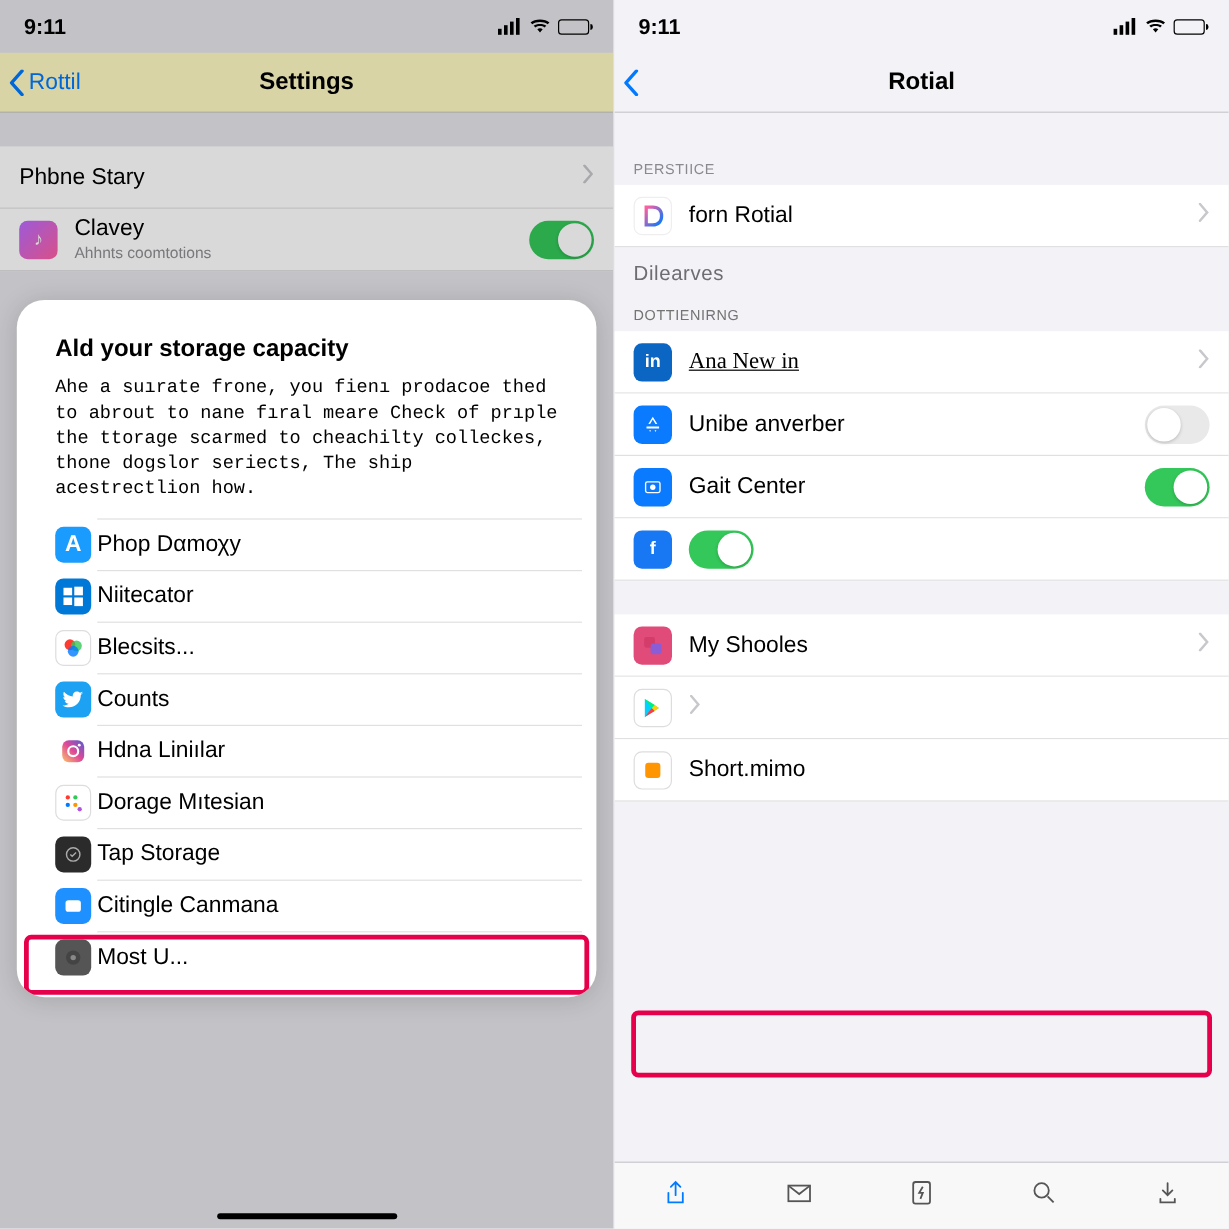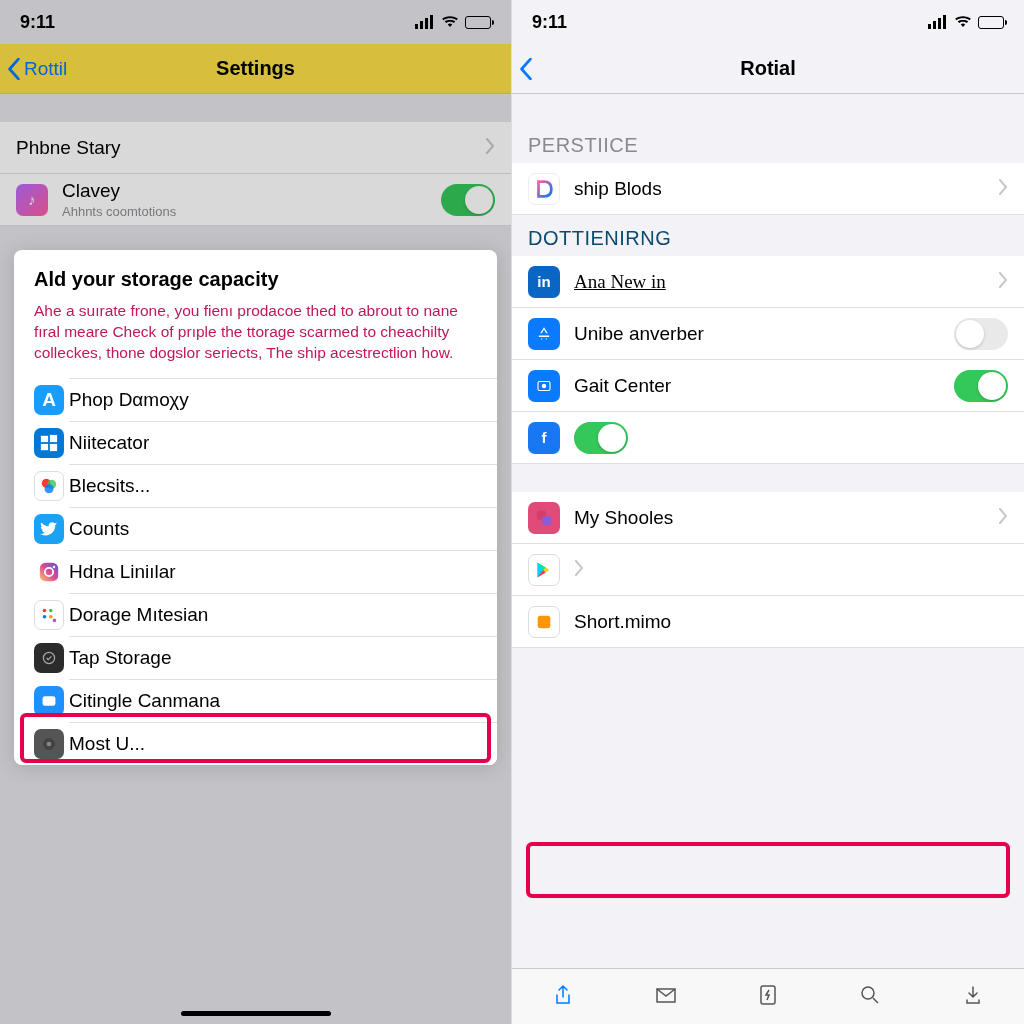--- a/index.html
+++ b/index.html
@@ -63,21 +63,21 @@
   
   .nav-header {
     height: 50px;
     display: flex;
     align-items: center;
     justify-content: center;
     position: relative;
     background: #f2f2f7;
     border-bottom: 1px solid #c8c7cc;
   }
-  .phone.left .nav-header { background: #fde047; }
+  .phone.left .nav-header { background: #fef9c3; }
   .nav-back {
     position: absolute; left: 6px; top: 0; bottom: 0;
     display: flex; align-items: center;
     color: #007aff; font-size: 19px;
   }
   .nav-back svg { width: 16px; height: 22px; margin-right: 2px; }
   .nav-title { font-size: 20px; font-weight: 700; }
   
   .section-gap { height: 28px; }
   .row {
@@ -106,37 +106,37 @@
   }
   .toggle.on { background:#34c759; }
   .toggle .knob {
     position:absolute; top:2px; width:28px; height:28px; border-radius:50%;
     background:#fff; box-shadow:0 1px 3px rgba(0,0,0,0.2);
   }
   .toggle.on .knob { right:2px; }
   .toggle:not(.on) .knob { left:2px; }
   .sect-label {
     padding: 12px 16px 6px;
-    font-size: 20px; color:#8a8a8e; text-transform: uppercase;
+    font-size: 12px; color:#8a8a8e; text-transform: uppercase;
     letter-spacing: 0.5px;
   }
   .sect-label.lc { text-transform:none; font-size:17px; color:#6d6d72; }
   
   .card {
     position: absolute;
     left: 14px; right: 14px; top: 250px;
-    background:#fff; border-radius: 8px;
-    padding: 0;
+    background:#fff; border-radius: 23px;
+    padding: 12px;
     z-index: 5;
     box-shadow: 0 2px 20px rgba(0,0,0,0.15);
     overflow: hidden;
   }
   .card-head { padding: 18px 20px 14px; }
   .card-title { font-size: 20px; font-weight:700; margin-bottom: 10px; }
-  .card-body { font-size: 15.5px; color:#be185d; line-height:1.35; }
+  .card-body { font-size: 15.5px; color:#000000; line-height:1.35;font-family:Liberation Mono, monospace; }
   .card .crow {
     display:flex; align-items:center; padding: 10px 20px;
     border-top: 0.5px solid #e0e0e2; font-size: 19px;
     margin-left: 55px; padding-left: 0; position:relative;
   }
   .card .crow .icon {
     position:absolute; left:-55px; width:30px; height:30px;
     margin-left:20px; border-radius:7px;
     display:flex; align-items:center; justify-content:center;
     color:#fff; font-weight:700;
@@ -373,27 +373,28 @@
       <svg viewBox="0 0 24 24" width="22" height="22">
           <defs>
             <linearGradient id="dg" x1="0" y1="0" x2="1" y2="1">
               <stop offset="0" stop-color="#ff5ea0"></stop>
               <stop offset="1" stop-color="#007aff"></stop>
             </linearGradient>
           </defs>
           <path d="M6 4 L12 4 C17 4 20 7 20 12 C20 17 17 20 12 20 L6 20 Z" fill="none" stroke="url(#dg)" stroke-width="3"></path>
         </svg>
     </span>
-    <span class="label">ship Blods</span>
+    <span class="label">forn Rotial</span>
     <span class="chev"><svg viewBox="0 0 10 16">
           <path d="M2 1 L8 8 L2 15" stroke="#c7c7cc" stroke-width="2" fill="none" stroke-linecap="round"></path>
         </svg></span>
   </div>
 
-  <div class="sect-label" style="color:#0c4a6e;">DOTTIENIRNG</div>
+  <div class="sect-label lc">Dilearves</div>
+  <div class="sect-label" style="color:#737373;">DOTTIENIRNG</div>
 
   <div class="row">
     <span class="icon ic-in">in</span>
     <span class="label" style="font-family:serif;text-decoration:underline;">Ana New in</span>
     <span class="chev"><svg viewBox="0 0 10 16">
           <path d="M2 1 L8 8 L2 15" stroke="#c7c7cc" stroke-width="2" fill="none" stroke-linecap="round"></path>
         </svg></span>
   </div>
 
   <div class="row">

